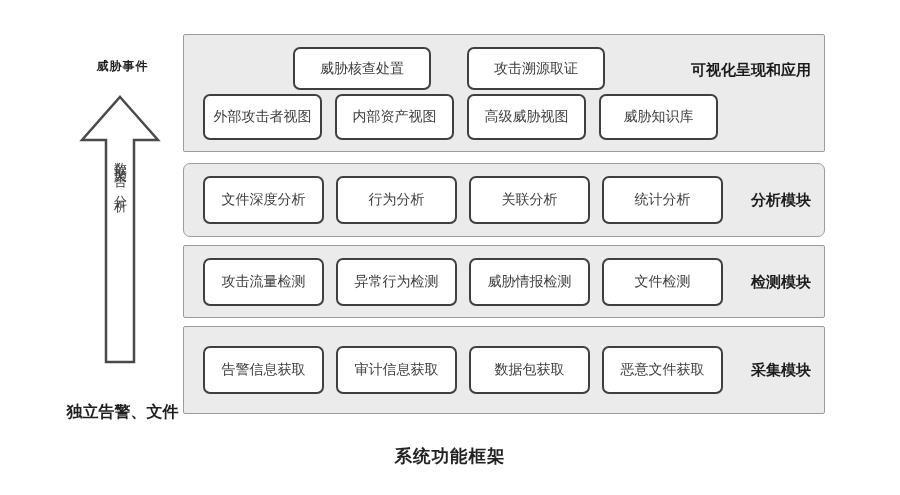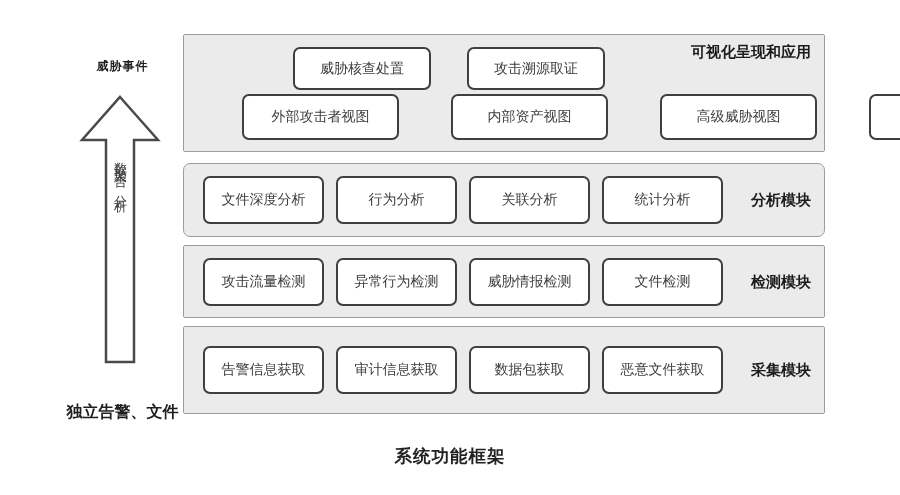--- a/index.html
+++ b/index.html
@@ -35,36 +35,36 @@
   }
   .band-vis   { top: 34px;  height: 118px; }
   .band-ana   { top: 163px; height: 74px; border-radius: 7px; }
   .band-det   { top: 245px; height: 73px; text-align: center; }
   .band-col   { top: 326px; height: 88px; }
 
   .band-label {
     position: absolute; right: 13px;
     font-weight: bold; font-size: 15px; color: #1b1b1b; white-space: nowrap;
   }
-  .band-vis .band-label { top: 8px; text-align: right; }
+  .band-vis .band-label { top: 26px; text-align: right; }
   .band-ana .band-label, .band-det .band-label, .band-col .band-label {
     top: 50%; transform: translateY(-50%);
   }
 
   .box {
     background: #ffffff; border: 2px solid #3f3f3f; border-radius: 7px;
     display: flex; align-items: center; justify-content: center;
     font-size: 14px; color: #3d3d3d; box-sizing: border-box;
     white-space: nowrap;
   }
 
   .vis-row1 { position: absolute; left: 109px; top: 12px; display: flex; gap: 36px; }
   .vis-row1 .box { width: 138px; height: 43px; }
   .vis-row2 { position: absolute; left: 19px; top: 59px; display: flex; gap: 13px; }
-  .vis-row2 .box { width: 157px; height: 46px; margin-left: 39px; }
+  .vis-row2 .box { width: 119px; height: 46px; }
 
   .band-row { position: absolute; left: 19px; top: 50%; transform: translateY(-50%); display: flex; gap: 12px; }
   .band-row .box { width: 121px; height: 48px; }
 
   .caption {
     position: absolute; left: 0; top: 444px; width: 900px;
     text-align: center; font-weight: bold; font-size: 17.5px; color: #222222;
     letter-spacing: 1px;
   }
 </style>

